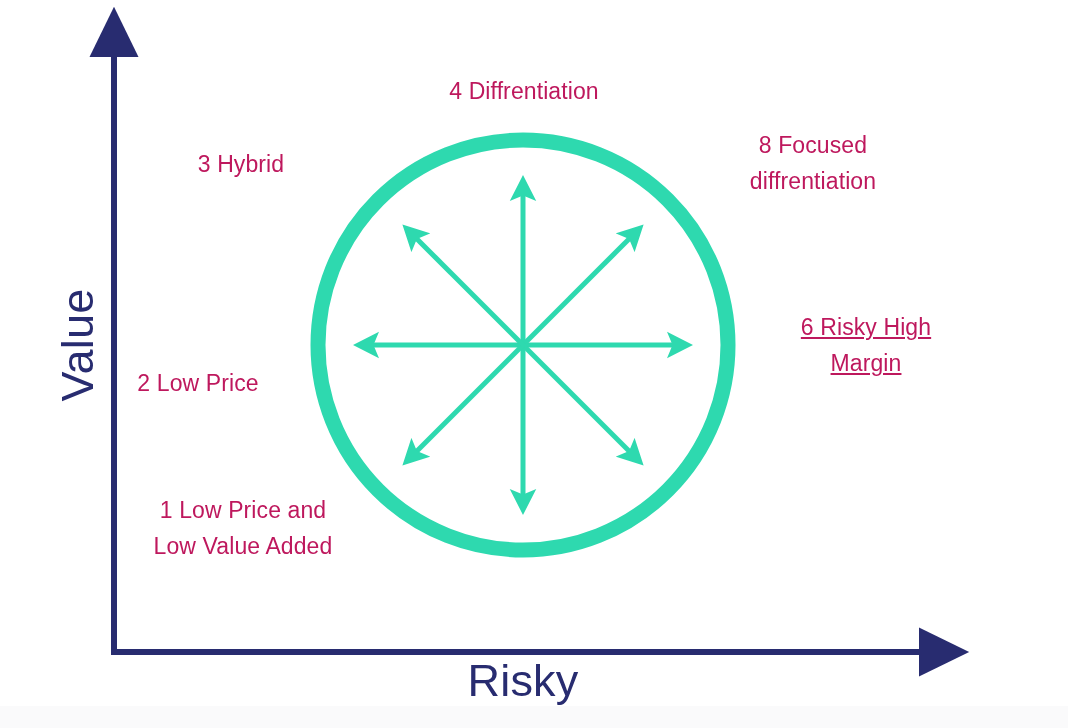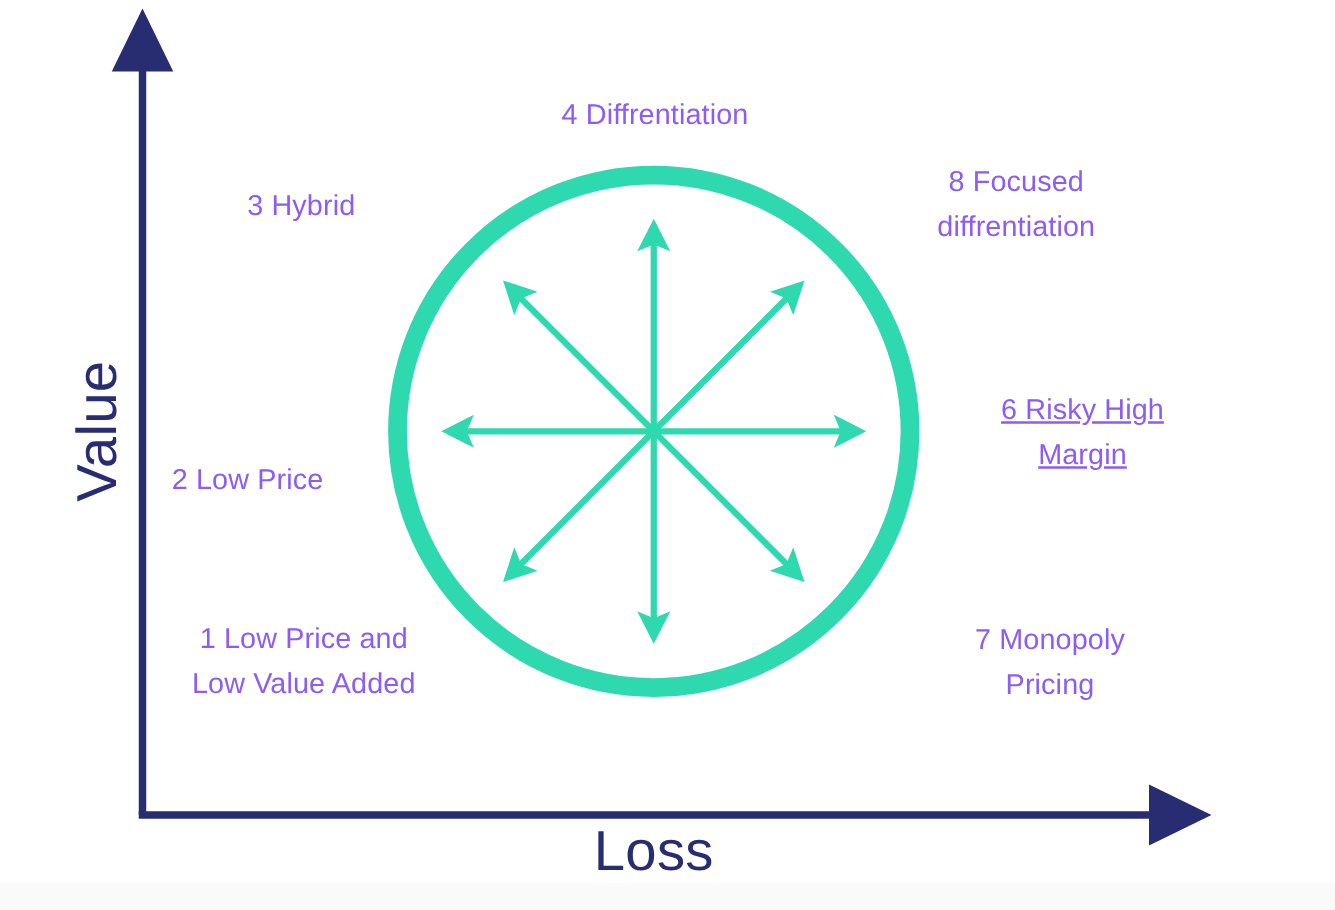--- a/index.html
+++ b/index.html
@@ -27,21 +27,21 @@
   }
   #canvas {
     position: absolute;
     left: 0;
     top: 0;
     width: 1068px;
     height: 728px;
   }
   .label {
     position: absolute;
-    color: #8b5cf6;
+    color: #be185d;
     font-family: "Liberation Sans", sans-serif;
     font-size: 23px;
     line-height: 36px;
     text-align: center;
     white-space: pre-line;
     letter-spacing: 0.1px;
   }
   .axis-title {
     position: absolute;
     color: #282c70;
@@ -89,34 +89,32 @@
       <line x1="523" y1="345" x2="633" y2="455" marker-end="url(#teal-arrow)"></line>
       <line x1="523" y1="345" x2="523" y2="500" marker-end="url(#teal-arrow)"></line>
       <line x1="523" y1="345" x2="413" y2="455" marker-end="url(#teal-arrow)"></line>
       <line x1="523" y1="345" x2="368" y2="345" marker-end="url(#teal-arrow)"></line>
       <line x1="523" y1="345" x2="413" y2="235" marker-end="url(#teal-arrow)"></line>
     </g>
   </svg>
 
   <div class="axis-title" id="value-title" style="left: -22px; top: 320px; width: 200px;">Value</div>
 
-  <div class="axis-title" id="price-title" style="left: 383px; top: 656px; width: 280px;">Loss</div>
+  <div class="axis-title" id="price-title" style="left: 383px; top: 656px; width: 280px;">Risky</div>
 
   <div class="label" style="left: 128px; top: 492px; width: 230px;">1 Low Price and
 Low Value Added</div>
 
   <div class="label" style="left: 112px; top: 329px; width: 172px; margin-top: 36px;">2 Low Price</div>
 
   <div class="label" style="left: 152px; top: 146px; width: 178px;">3 Hybrid</div>
 
   <div class="label" style="left: 403px; top: 73px; width: 242px;">4 Diffrentiation</div>
 
   <div class="label" style="left: 713px; top: 127px; width: 200px;">8 Focused
 diffrentiation</div>
 
   <div class="label" style="left: 766px; top: 309px; width: 200px; text-decoration: underline;">6 Risky High
 Margin</div>
 
-  <div class="label" style="left: 740px; top: 493px; width: 200px;">7 Monopoly
-Pricing</div>
 
 
 </div>
 
 </body></html>

